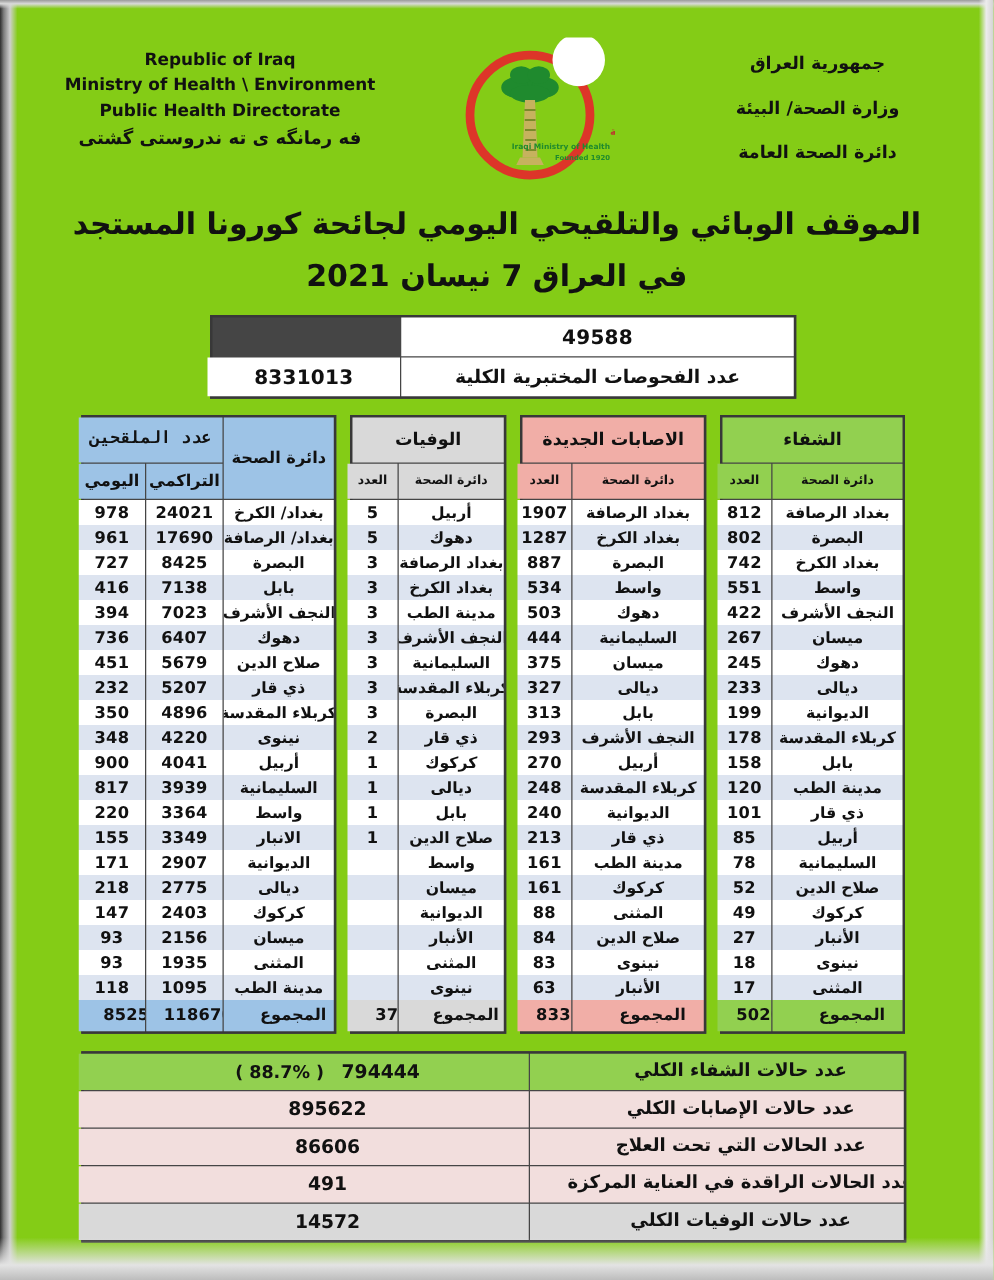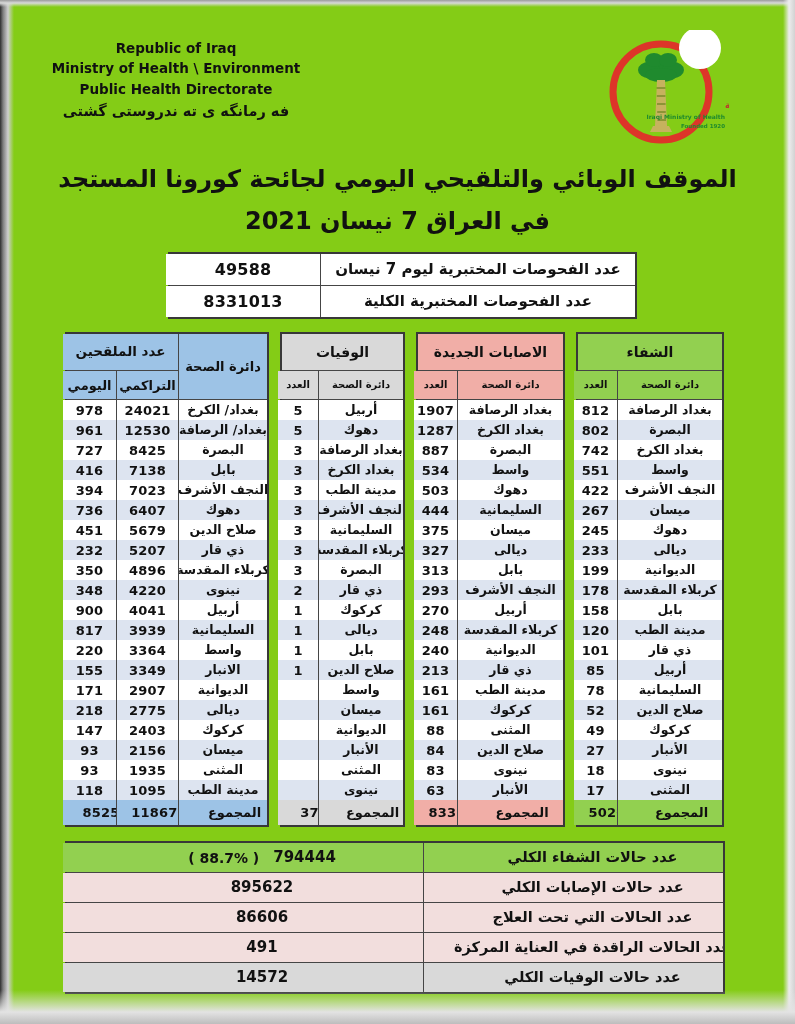--- a/index.html
+++ b/index.html
@@ -48,21 +48,21 @@
   .labs .cell{height:31px;font-size:15px;}
   .labs .cell.num{font-size:16px;}
 
   
   .tables-row{display:flex;gap:11px;margin:13px 0 0 65px;align-items:flex-start;}
   .tbl-vacc{width:204px;}
   .tbl-vacc .t-row{grid-template-columns:88px 61px 53px;}
   .vhead{display:grid;gap:1px;grid-template-columns:88px 61px 53px;grid-template-rows:36px 28px;}
   .vhead .cell{background:var(--accent);font-size:13px;}
   .vhead .h-dir{grid-row:1/3;grid-column:1;}
-  .vhead .h-title{grid-column:2/4;grid-row:1;font-size:13.5px;}
+  .vhead .h-title{grid-column:2/4;grid-row:1;font-size:13.5px;font-family:Liberation Mono, monospace;}
   .tbl-death{width:125px;}
   .tbl-death .t-row,.tbl-death .t-head{grid-template-columns:84px 40px;}
   .tbl-new{width:149px;}
   .tbl-new .t-row,.tbl-new .t-head{grid-template-columns:105px 43px;}
   .tbl-rec{width:148px;}
   .tbl-rec .t-row,.tbl-rec .t-head{grid-template-columns:104px 43px;}
 
   
   .summary{width:660px;margin:14px 0 0 65px;}
   .s-row{display:grid;gap:1px;grid-template-columns:299px 360px;}
@@ -109,30 +109,34 @@
           <line x1="58.4" y1="90" x2="67" y2="90"></line>
         </g>
       </g>
       <g font-family="DejaVu Sans, sans-serif" font-weight="bold">
         <text x="126" y="78" text-anchor="end" font-size="8.5" fill="#bb3a2d" direction="rtl">وزارة الصحة العراقية</text>
         <text x="126" y="89" text-anchor="end" font-size="6" fill="#1f8a2e">Iraqi Ministry of Health</text>
         <text x="126" y="98" text-anchor="end" font-size="5.5" fill="#1f8a2e">Founded 1920</text>
       </g>
     </svg>
 
+    <div class="hdr-right">
+      <div>جمهورية العراق</div>
+      <div>وزارة الصحة/ البيئة</div>
+      <div>دائرة الصحة العامة</div>
+    </div>
   </div>
 
   <div class="main-title">
     <div>الموقف الوبائي والتلقيحي اليومي لجائحة كورونا المستجد</div>
     <div>في العراق  7  نيسان 2021</div>
   </div>
 
   <div class="gtable labs">
       <div class="t-row">
-        <div class="cell name">عدد الفحوصات المختبرية  ليوم 7 نيسان</div>
         <div class="cell num">49588</div>
       </div>
       <div class="t-row">
         <div class="cell name">عدد الفحوصات المختبرية الكلية</div>
         <div class="cell num">8331013</div>
       </div>
     </div>
 
   <div class="tables-row">
 
@@ -144,21 +148,21 @@
         <div class="cell">اليومي</div>
       </div>
       <div class="t-body">
           <div class="t-row">
             <div class="cell name">بغداد/ الكرخ</div>
             <div class="cell num">24021</div>
             <div class="cell num">978</div>
           </div>
           <div class="t-row stripe">
             <div class="cell name">بغداد/ الرصافة</div>
-            <div class="cell num">12530</div>
+            <div class="cell num">17690</div>
             <div class="cell num">961</div>
           </div>
           <div class="t-row">
             <div class="cell name">البصرة</div>
             <div class="cell num">8425</div>
             <div class="cell num">727</div>
           </div>
           <div class="t-row stripe">
             <div class="cell name">بابل</div>
             <div class="cell num">7138</div>

